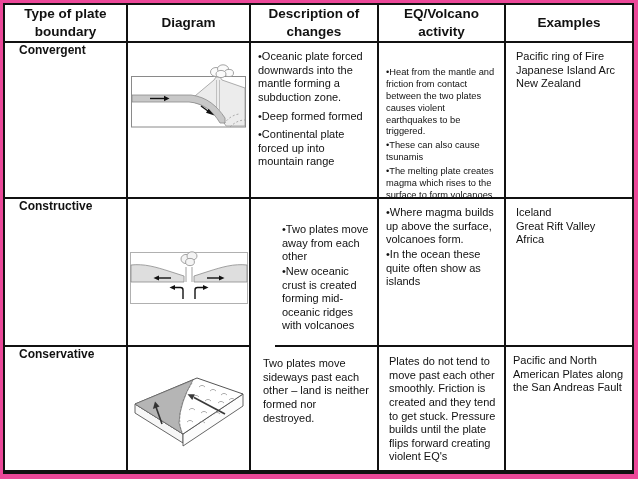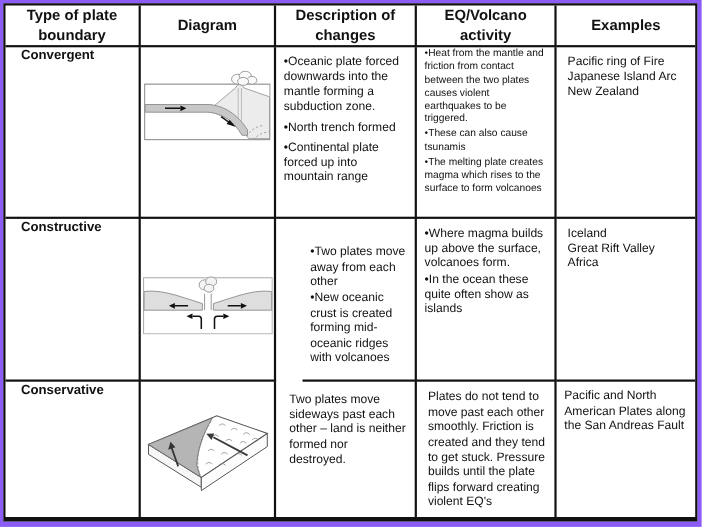--- a/index.html
+++ b/index.html
@@ -1,35 +1,35 @@
 <!DOCTYPE html>
 <html><head>
 <meta charset="utf-8">
 <style>
   html,body{margin:0;padding:0;background:#ffffff;}
   body{width:638px;height:479px;position:relative;font-family:"Liberation Sans",sans-serif;color:#111;}
-  .slide{position:absolute;left:0;top:0;width:638px;height:479px;background:#8b5cf6;}
+  .slide{position:absolute;left:0;top:0;width:638px;height:479px;background:#ec4899;}
   .ptable{
     position:absolute;left:3px;top:3px;width:631px;height:471px;
     box-sizing:border-box;background:#fff;
     border:2px solid #111;border-bottom-width:4px;
     display:grid;
     grid-template-columns:123px 123px 128px 127px 1fr;
     grid-template-rows:38px 156px 148px 1fr;
   }
   .cell{box-sizing:border-box;border-right:2px solid #111;border-bottom:2px solid #111;overflow:hidden;}
   .cell.last-col{border-right:none;}
   .cell.last-row{border-bottom:none;}
   .hc{font-weight:bold;font-size:13.5px;line-height:1.3;display:flex;align-items:center;justify-content:center;text-align:center;padding:0 4px;}
   .label-cell{font-weight:bold;font-size:12px;display:flex;align-items:flex-start;padding-left:14px;}
   .diagram-cell{display:flex;justify-content:center;align-items:flex-start;}
   .body-cell{font-size:11px;line-height:1.24;padding:7px 7px 0 7px;}
   .body-cell .p{margin:0 0 5px 0;}
   .body-cell .line{margin:0;}
-  .small-text{font-size:9.3px;line-height:1.28;padding-top:0;}
+  .small-text{font-size:9.3px;line-height:1.28;padding-top:24px;}
   .pad-desc-r2{padding-top:24px;margin-left:24px;}
   .pad-ex-r2{padding-left:10px;}
   .pad-ex-r1{padding-left:10px;}
   .pad-desc-r3{padding:10px 8px 12px 12px;}
   .pad-eq-r3{padding:8px 6px 0 10px;}
   .pad-ex-r3{padding-top:7px;}
   .dg-top-r1{padding-top:21px;}
   .dg-top-r2{padding-top:39px;}
   .dg-top-r3{padding-top:23px;}
   svg{display:block;}
@@ -85,21 +85,21 @@
         </g>
         <g fill="#111" stroke="#111">
           <line x1="70" y1="42" x2="79" y2="48.5" stroke-width="1.4"></line>
           <polygon points="77.6,44.8 83.5,51.5 75,48.7" stroke="none"></polygon>
         </g>
       </svg>
     </div>
 
     <div class="cell body-cell">
       <p class="p">•Oceanic plate forced downwards into the mantle forming a subduction zone.</p>
-      <p class="p">•North trench formed</p>
+      <p class="p">•Deep formed formed</p>
       <p class="p">•Continental plate forced up into mountain range</p>
     </div>
 
     <div class="cell body-cell small-text">
       <p class="p" style="margin-bottom:2px;">•Heat from the mantle and friction from contact between the two plates causes violent earthquakes to be triggered.</p>
       <p class="p" style="margin-bottom:2px;">•These can also cause tsunamis</p>
       <p class="p">•The melting plate creates magma which rises to the surface to form volcanoes</p>
     </div>
 
     <div class="cell body-cell pad-ex-r1 last-col">

